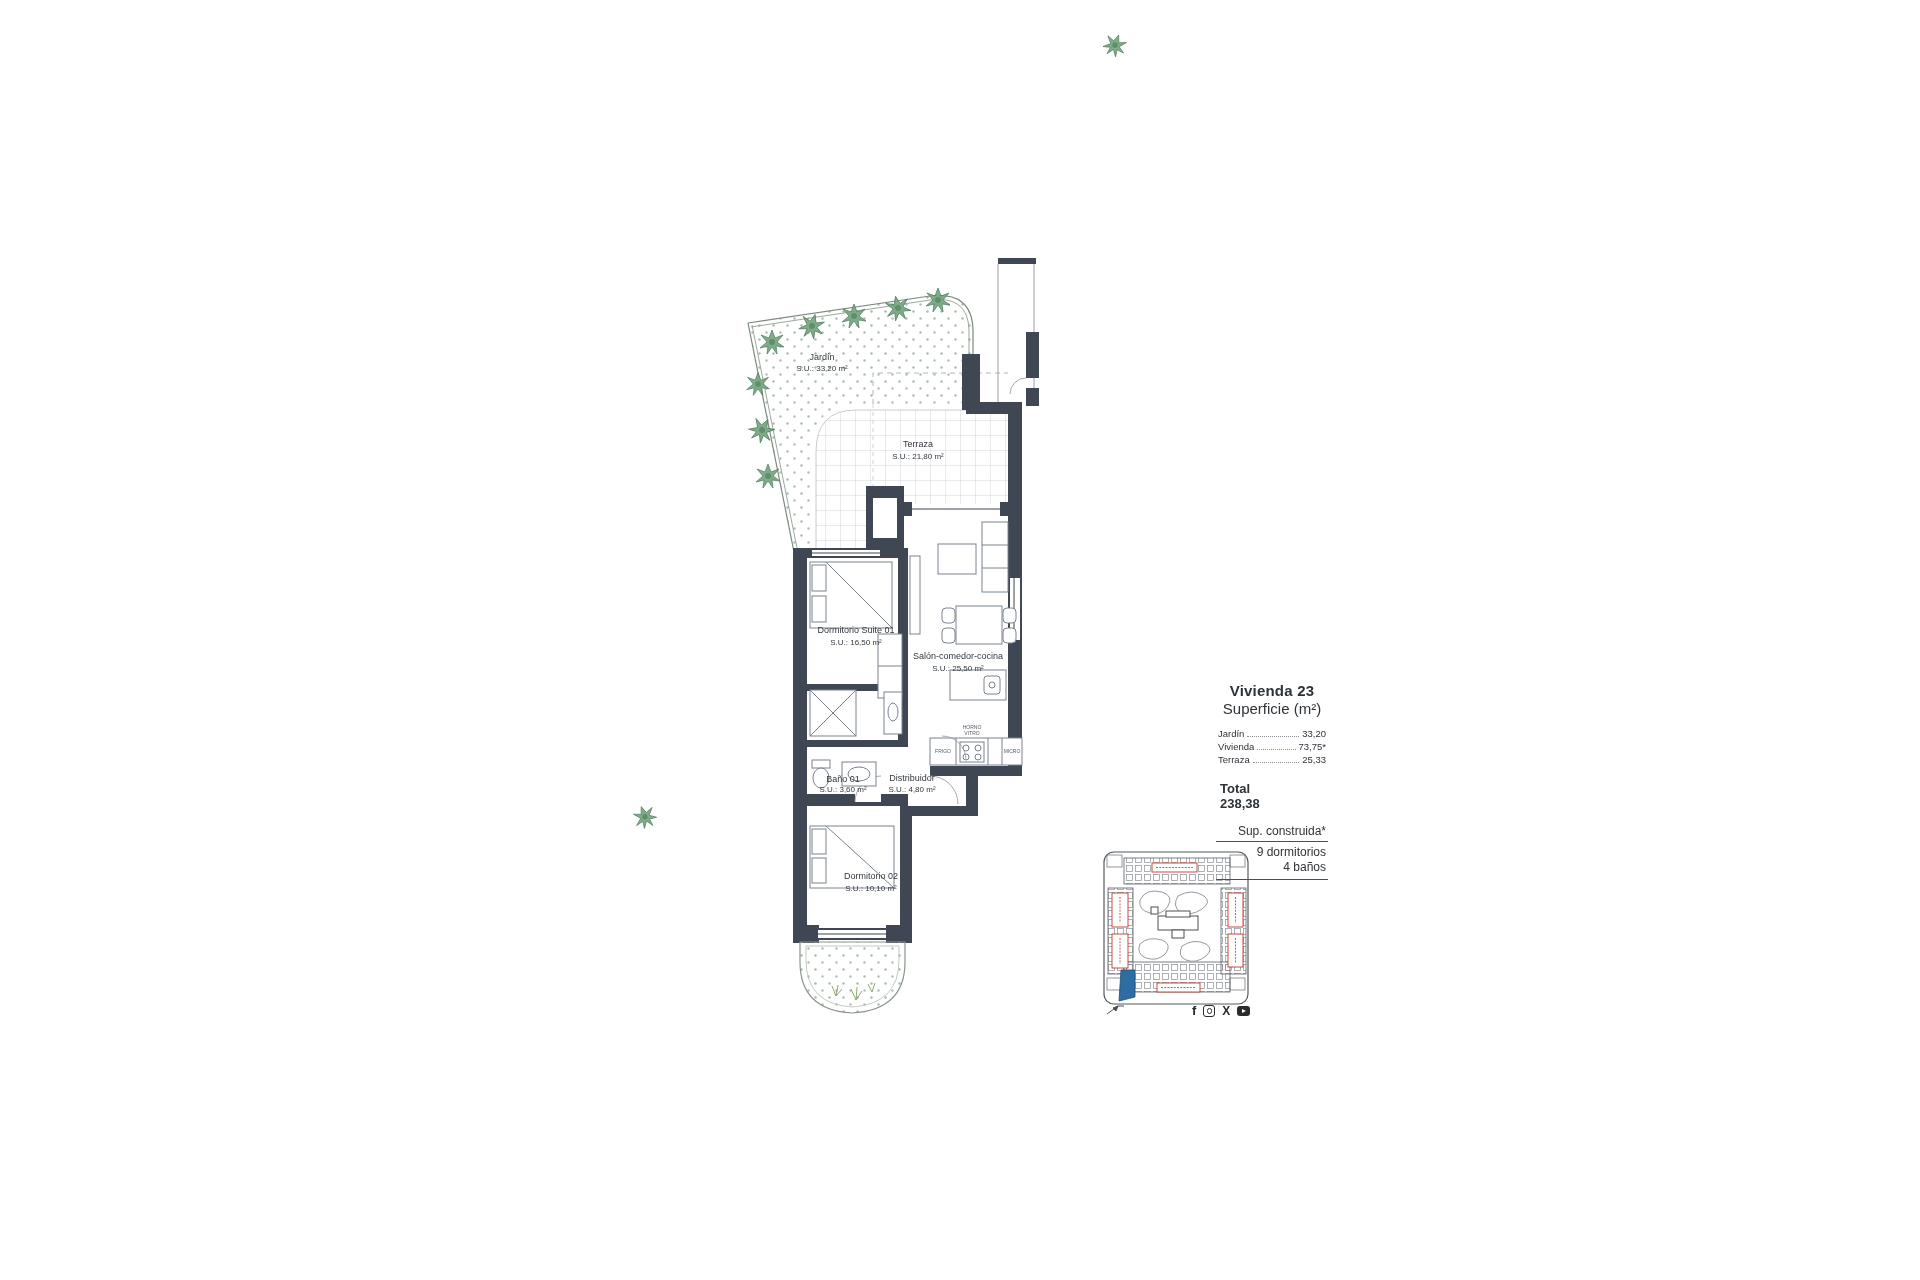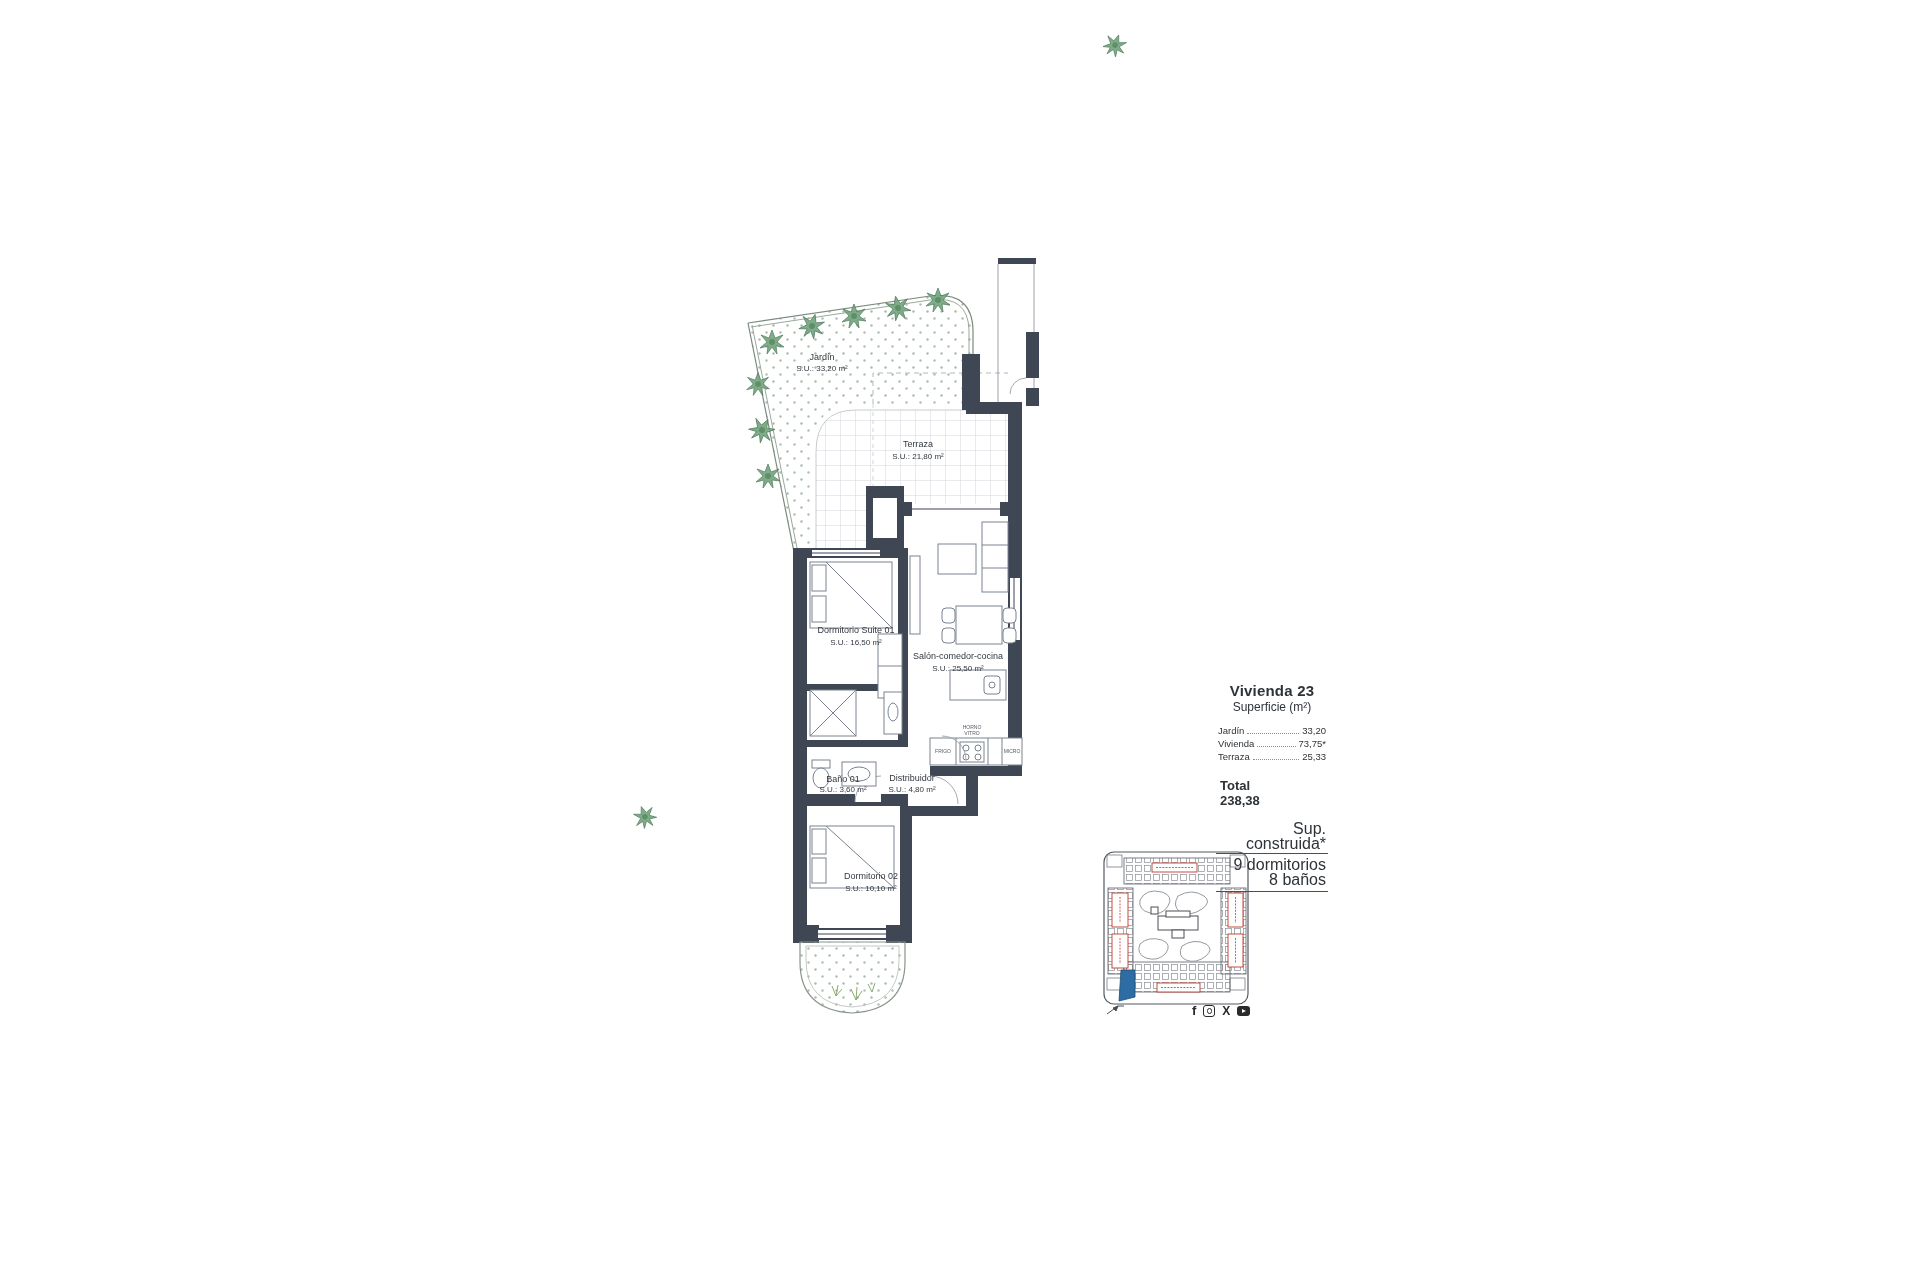--- a/index.html
+++ b/index.html
@@ -12,28 +12,28 @@
   
   #plan-svg{position:absolute;left:0;top:0;}
   .room-name{font-size:9px;fill:#33383e;}
   .room-area{font-size:8px;fill:#33383e;}
   .tiny-label{font-size:5px;fill:#555b63;}
   
   .legend{
     position:absolute;left:1216px;top:682px;width:112px;
   }
   .legend .title{font-size:15px;font-weight:bold;text-align:center;letter-spacing:.2px;}
-  .legend .subtitle{font-size:12px;text-align:center;margin-top:1px;}
+  .legend .subtitle{font-size:15px;text-align:center;margin-top:1px;}
   .legend .rows{margin-top:10px;}
   .legend .row{display:flex;align-items:flex-end;font-size:9.5px;line-height:13px;padding:0 2px;}
   .legend .row .leader{flex:1;border-bottom:1.5px dotted #8a8f95;margin:0 3px 3px 3px;}
   .legend .total-row{display:flex;justify-content:space-between;margin-top:15px;
      font-size:13px;font-weight:bold;padding:0 4px;flex-direction:column;}
   .legend .notes{margin-top:13px;border-bottom:1.5px solid #4a4f55;padding-bottom:4px;}
-  .legend .note{font-size:16px;text-align:right;line-height:15px;padding-right:2px;}
+  .legend .note{font-size:12px;text-align:right;line-height:15px;padding-right:2px;}
   .legend .note.first{border-bottom:1.2px solid #4a4f55;padding-bottom:2px;margin-bottom:3px;}
   
   .social{position:absolute;left:1192px;top:1004px;display:flex;gap:7px;align-items:center;height:14px;}
   .soc{display:inline-block;position:relative;color:#2b2b2b;}
   .soc-f{font-weight:bold;font-size:13px;line-height:12px;}
   .soc-ig{width:10px;height:10px;border:1.4px solid #2b2b2b;border-radius:3px;}
   .soc-ig::after{content:"";position:absolute;left:2.2px;top:2.2px;width:3.6px;height:3.6px;
      border:1.2px solid #2b2b2b;border-radius:50%;}
   .soc-x{font-weight:bold;font-size:12px;line-height:12px;}
   .soc-yt{width:13px;height:10px;background:#2b2b2b;border-radius:3px;}
@@ -310,21 +310,21 @@
   </div>
 
   <div class="total-row">
     <span>Total</span>
     <span>238,38</span>
   </div>
 
   <div class="notes">
     <div class="note first">Sup. construida*</div>
     <div class="note">9 dormitorios</div>
-    <div class="note">8 baños</div>
+    <div class="note">4 baños</div>
   </div>
 </div>
 
 <div class="social">
   <span class="soc soc-f">f</span>
   <span class="soc soc-ig"></span>
   <span class="soc soc-x">X</span>
   <span class="soc soc-yt"></span>
 </div>
 

